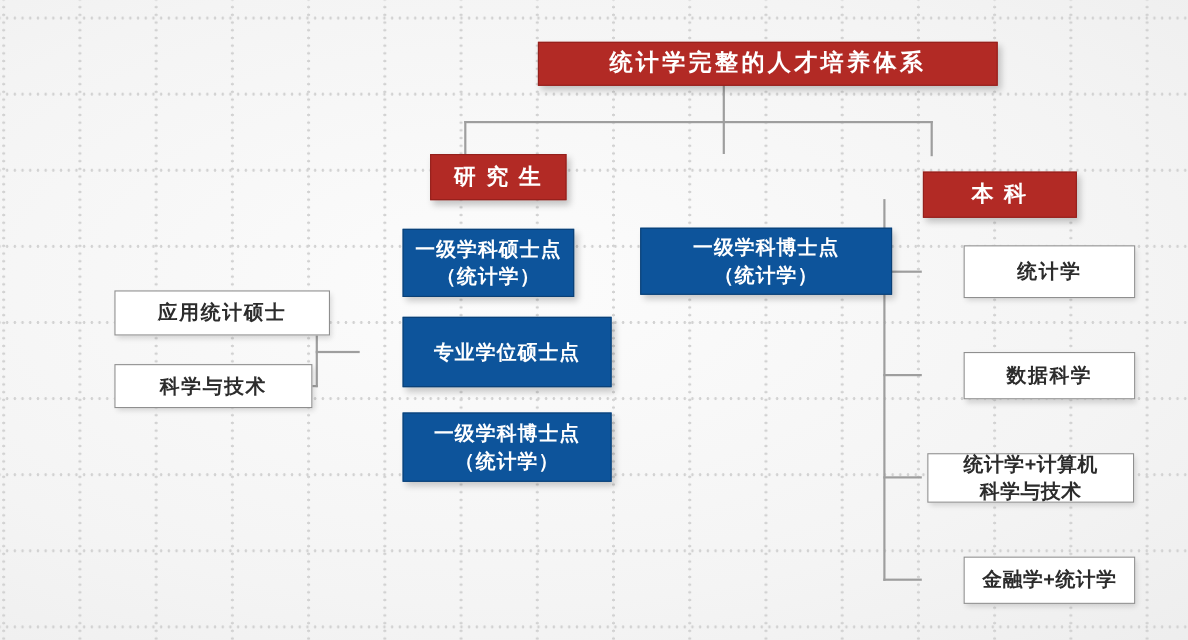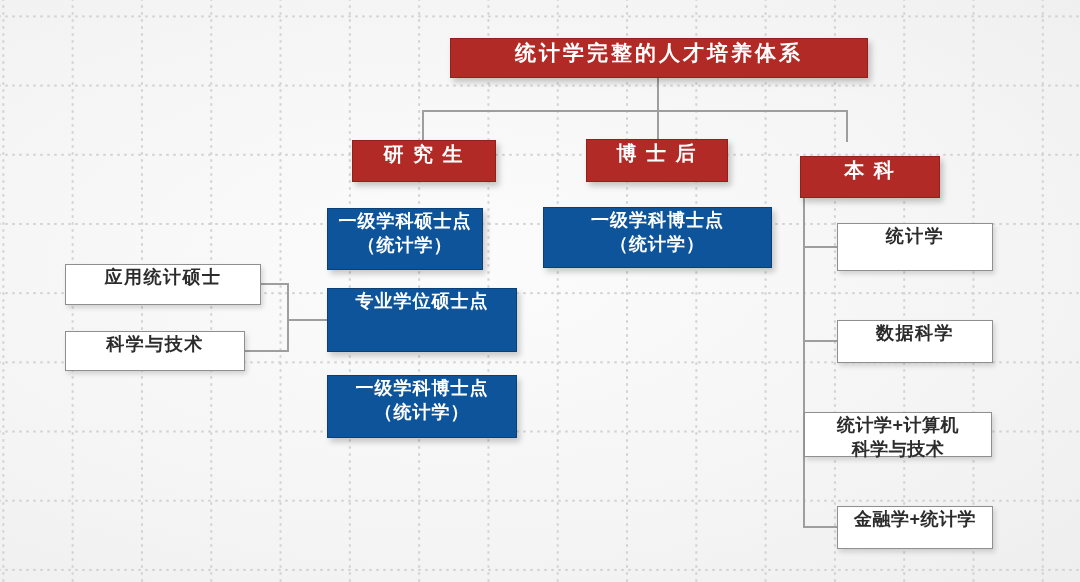--- a/index.html
+++ b/index.html
@@ -28,22 +28,22 @@
     background-image:
       radial-gradient(circle, var(--grid-dot) 1px, rgba(0,0,0,0) 1.5px),
       radial-gradient(circle, var(--grid-dot) 1px, rgba(0,0,0,0) 1.5px);
     background-size:7px 69.2px, 69.3px 7px;
     background-position:3px 51px, 38px 3px;
     z-index:0;
   }
   .node,.cline{position:absolute;z-index:1;box-sizing:border-box;}
   .cline{background:var(--line);}
   .node{
-    display:flex;flex-direction:column;align-items:center;
-    text-align:center;font-weight:bold;line-height:1.35;
+    display:flex;flex-direction:column;align-items:center;justify-content:center;
+    text-align:center;font-weight:bold;line-height:1.35;margin-left:39px;
   }
   .red-box{
     background:var(--red);
     border:1px solid var(--red-border);
     color:#ffffff;
     box-shadow:3px 4px 6px rgba(0,0,0,0.22);
   }
   .title-box{font-size:21px;letter-spacing:3px;}
   .cat-box{font-size:20px;letter-spacing:2px;}
   .blue-box{
@@ -82,25 +82,22 @@
 
   <div class="cline" style="left:245px;top:283px;width:44px;height:2px;"></div>
   <div class="cline" style="left:245px;top:350px;width:44px;height:2px;"></div>
   <div class="cline" style="left:287px;top:283px;width:2px;height:69px;"></div>
   <div class="cline" style="left:287px;top:319px;width:40px;height:2px;"></div>
 
   <div class="node red-box title-box" style="left:450px;top:38px;width:418px;height:40px;">
     <span>统计学完整的人才培养体系</span>
   </div>
 
-  <div class="node red-box cat-box" style="left:352px;top:140px;width:144px;height:42px;">
+  <div class="node red-box cat-box" style="left:352px;top:140px;width:124px;height:42px;">
     <span>研 究 生</span>
-  </div>
-  <div class="node red-box cat-box" style="left:586px;top:139px;width:142px;height:43px;">
-    <span>博 士 后</span>
   </div>
   <div class="node red-box cat-box" style="left:800px;top:156px;width:140px;height:42px;">
     <span>本  科</span>
   </div>
 
   <div class="node blue-box" style="left:327px;top:208px;width:156px;height:62px;">
     <span>一级学科硕士点</span>
     <span>（统计学）</span>
   </div>
   <div class="node blue-box" style="left:327px;top:288px;width:190px;height:64px;">

